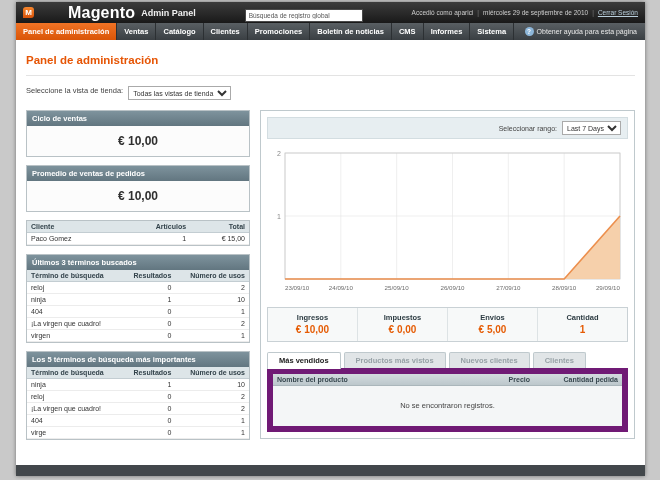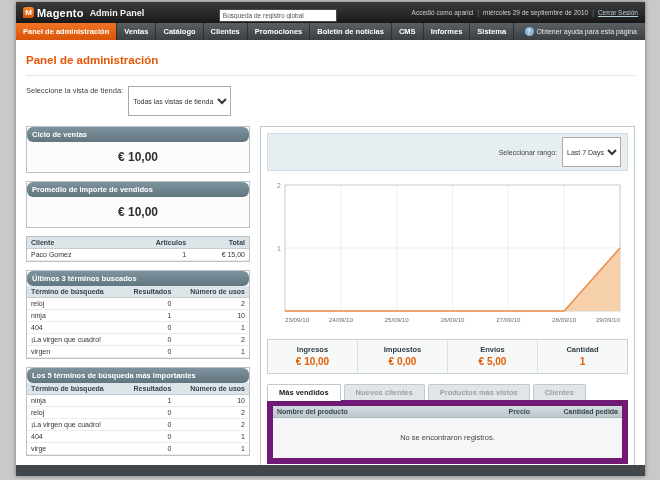--- a/index.html
+++ b/index.html
@@ -7,21 +7,21 @@
   body { background:#c9c9c9; font-family:"Liberation Sans",sans-serif; overflow:hidden; position:relative; }
   .page { position:absolute; left:16px; top:2px; width:629px; height:474px; background:#ffffff;
           box-shadow:0 0 4px rgba(0,0,0,.45); display:flex; flex-direction:column; }
 
   
   .hdr { height:21px; background:linear-gradient(#3c3c3c,#191919); display:flex; align-items:center;
          padding:0 7px; color:#fff; flex:0 0 auto; }
   .logo { display:flex; align-items:center; gap:3px; }
   .logo-m { width:11px; height:11px; background:linear-gradient(#f6862d,#d9530a); border-radius:3px 3px 3px 0;
             color:#fff; font-size:8px; font-weight:bold; display:flex; align-items:center; justify-content:center; }
-  .logo-name { font-size:11px; font-weight:bold; letter-spacing:.2px; }
+  .logo-name { font-size:16px; font-weight:bold; letter-spacing:.2px;margin-left:31px; }
   .logo-suffix { font-size:9px; font-weight:bold; margin-left:3px; color:#f0f0f0; }
   .hdr-search { margin:0 auto; }
   .hdr-search input { width:118px; height:13px; font-size:6.5px; border:1px solid #4a4a4a; padding:1px 3px;
                       color:#555; background:#fff; font-family:"Liberation Sans",sans-serif; }
   .hdr-right { display:flex; align-items:center; gap:4px; font-size:6.5px; color:#cdcdcd; white-space:nowrap; }
   .hdr-sep { color:#777; }
   .logout { color:#b9cfdc; text-decoration:underline; cursor:pointer; }
 
   
   .nav { height:17px; background:linear-gradient(#595f63,#3a3f43); display:flex; align-items:stretch; flex:0 0 auto; }
@@ -30,28 +30,28 @@
   .nav-item.active { background:linear-gradient(#f07325,#da5507); }
   .nav-help { margin-left:auto; display:flex; align-items:center; gap:3px; padding-right:8px; font-size:7px; color:#e8e8e8; cursor:pointer; }
   .help-ico { width:9px; height:9px; border-radius:50%; background:#8db6d9; color:#fff; font-size:6.5px; font-weight:bold;
               display:flex; align-items:center; justify-content:center; }
 
   
   .content { flex:1 1 auto; padding:0 10px; background:#fff; overflow:hidden; }
   .title-row { border-bottom:1px solid #e3e3e3; padding:10px 0 7px; }
   .page-title { color:#e65505; font-size:11.5px; font-weight:bold; }
   .store-row { margin:10px 0; font-size:7.5px; color:#444; display:flex; gap:5px; }
-  select { font-size:7px; font-family:"Liberation Sans",sans-serif; height:30px; border:1px solid #aaa; background:#fff; color:#333; }
+  select { font-size:7px; font-family:"Liberation Sans",sans-serif; height:14px; border:1px solid #aaa; background:#fff; color:#333; }
 
   .dash { display:flex; gap:10px; align-items:flex-start; }
   .col-left { width:224px; flex:0 0 auto; display:flex; flex-direction:column; gap:8px; }
   .col-right { flex:1 1 auto; }
 
   .card { border:1px solid #b9c2c6; }
-  .card-hd { background:linear-gradient(#7e939d,#627680); color:#fff; font-size:7.5px; font-weight:bold; padding:3px 5px;border-radius:6px; }
+  .card-hd { background:linear-gradient(#7e939d,#627680); color:#fff; font-size:7.5px; font-weight:bold; padding:3px 5px; }
   .card-val { text-align:center; padding:8px 0; font-size:12px; font-weight:bold; color:#2f2f2f; background:#fcfcfc; }
 
   table { width:100%; border-collapse:collapse; font-size:7px; background:#fff; }
   th { background:#dde5e8; color:#33434b; font-weight:bold; text-align:left; padding:2px 4px; border-bottom:1px solid #c3cdd2; }
   td { padding:2px 4px; border-bottom:1px solid #ececec; color:#333; }
   .num { text-align:right; }
 
   
   .tabs { display:flex; gap:3px; position:relative; z-index:2; }
   .tab { font-size:7.5px; font-weight:bold; padding:3px 11px 3px; border:1px solid #bfc9cd; border-bottom:none;
@@ -134,21 +134,21 @@
     <div class="dash">
 
       <div class="col-left">
 
         <div class="card">
           <div class="card-hd">Ciclo de ventas</div>
           <div class="card-val">€ 10,00</div>
         </div>
 
         <div class="card">
-          <div class="card-hd">Promedio de importe de vendidos</div>
+          <div class="card-hd">Promedio de ventas de pedidos</div>
           <div class="card-val">€ 10,00</div>
         </div>
 
         <div class="card">
           <table>
             <thead>
                 <tr>
               <th>Cliente</th>
               <th class="num">Artículos</th>
               <th class="num">Total</th>
@@ -297,22 +297,22 @@
               <div class="stat-val">€ 5,00</div>
             </div>
             <div class="stat">
               <div class="stat-lbl">Cantidad</div>
               <div class="stat-val">1</div>
             </div>
           </div>
 
           <div class="tabs sub-tabs">
             <div class="tab active">Más vendidos</div>
+            <div class="tab dim">Productos más vistos</div>
             <div class="tab dim">Nuevos clientes</div>
-            <div class="tab dim">Productos más vistos</div>
             <div class="tab dim">Clientes</div>
           </div>
 
           <div class="grid-box">
             <table>
               <thead>
                   <tr>
                 <th>Nombre del producto</th>
                 <th class="num" style="width:72px">Precio</th>
                 <th class="num" style="width:88px">Cantidad pedida</th>

